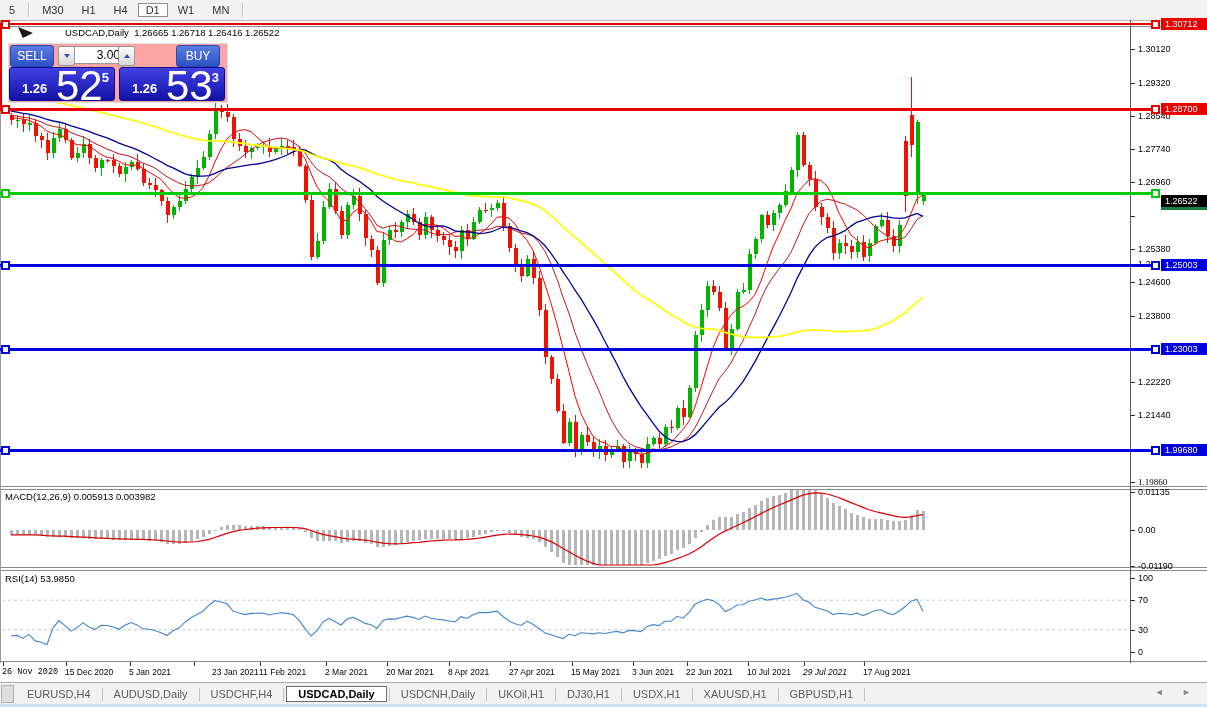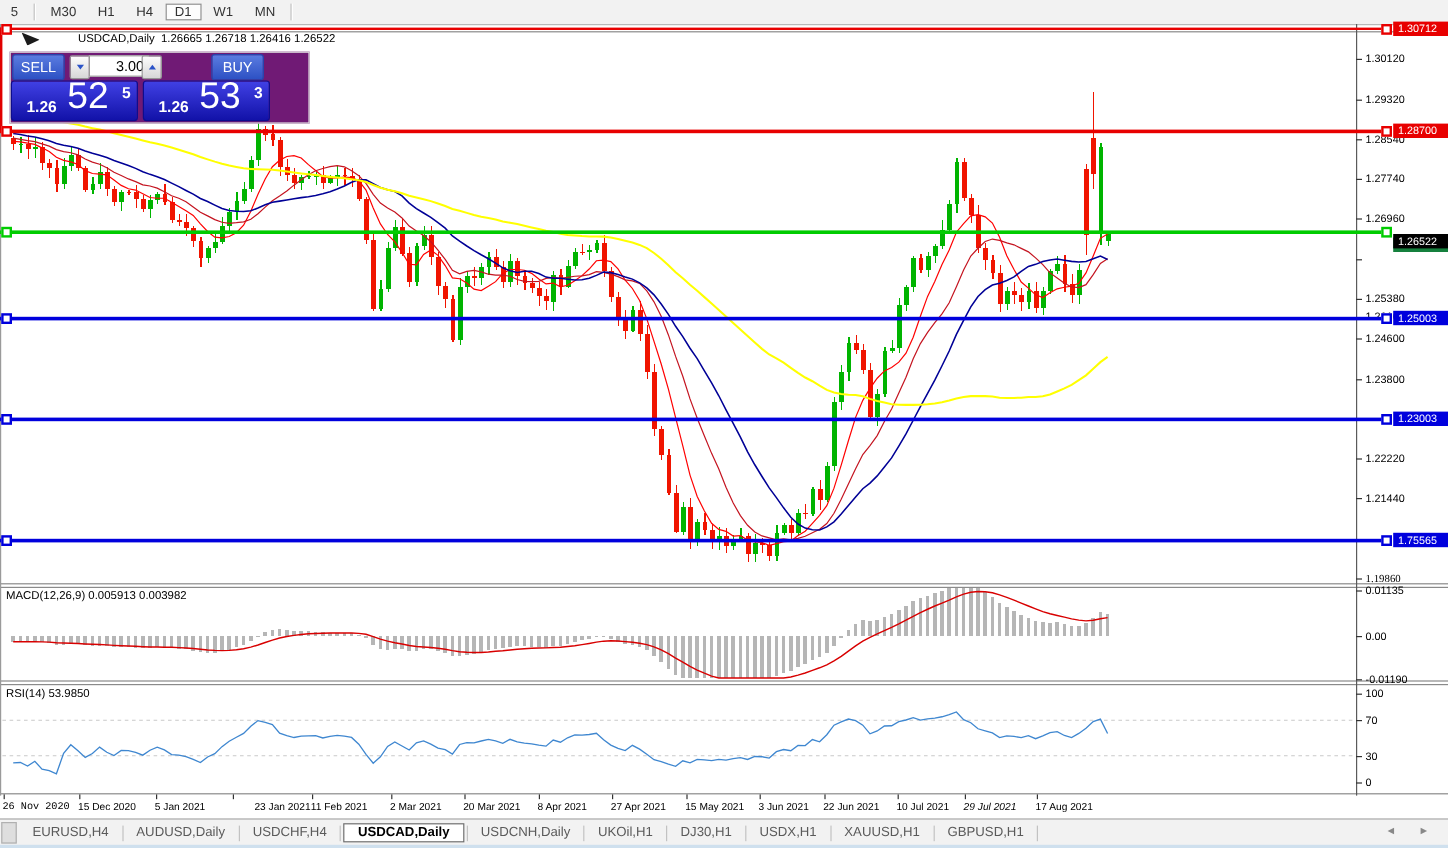--- a/index.html
+++ b/index.html
@@ -31,37 +31,37 @@
   .dlab{position:absolute;top:667px;font-size:8.5px;color:#000;white-space:nowrap;}
 
   .ind-label{position:absolute;left:5px;font-size:9.5px;color:#000;white-space:nowrap;z-index:25;}
   .chart-title{position:absolute;left:37px;top:27px;font-size:9.5px;color:#000;z-index:30;white-space:nowrap;margin-left:28px;}
   .shift-marker{position:absolute;left:18px;top:27px;width:15px;height:11px;background:#1b1b1b;
                 clip-path:polygon(0 0,100% 55%,32% 100%);z-index:30;}
 
   svg.pane{position:absolute;left:0;z-index:10;}
 
   
-  .trade{position:absolute;left:8px;top:43px;width:218px;height:58px;background:#701a75;
-         border:1px solid #e0e0e0;z-index:40;padding-left:30px;}
+  .trade{position:absolute;left:8px;top:43px;width:218px;height:58px;background:#fca5a5;
+         border:1px solid #e0e0e0;z-index:40;}
   .btn-trade{position:absolute;top:1px;width:42px;height:20px;border:1px solid #2746ae;border-radius:3px;
              background:linear-gradient(#5b7ce0,#2d51c4);color:#fff;font-size:12px;text-align:center;line-height:20px;}
   .btn-sell{left:1px}.btn-buy{left:167px}
   .spin{position:absolute;top:2px;width:15px;height:18px;border:1px solid #969696;border-radius:2px;
         background:linear-gradient(#fdfdfd,#d7d7d7);display:flex;align-items:center;justify-content:center;}
   .spin.down{left:49px}.spin.up{left:109px}
   .tri-dn{width:0;height:0;border-left:3px solid transparent;border-right:3px solid transparent;border-top:4px solid #2b53c8;}
   .tri-up{width:0;height:0;border-left:3px solid transparent;border-right:3px solid transparent;border-bottom:4px solid #2b53c8;}
   .vol{position:absolute;left:65px;top:2px;width:42px;height:16px;border:1px solid #9a9a9a;
        font-size:12px;text-align:right;padding:0 3px;font-family:"Liberation Sans",sans-serif;}
   .pbox{position:absolute;top:23px;width:106px;height:34px;border-radius:3px;border:1px solid #0d0d8e;
         background:linear-gradient(#4040e4,#1212a8);color:#fff;box-sizing:border-box;}
   .pbox.sell{left:0}.pbox.buy{left:110px}
   .p-small{position:absolute;left:12px;bottom:4px;font-size:13px;font-weight:bold;}
-  .p-big{position:absolute;left:46px;top:-6px;font-size:31px;}
+  .p-big{position:absolute;left:46px;top:-6px;font-size:42px;}
   .p-sup{position:absolute;right:5px;top:2px;font-size:13px;font-weight:bold;}
 
   
   .tabbar{position:absolute;left:0;top:682px;width:1207px;height:22px;background:#f2f2f2;
           border-top:1px solid #ababab;display:flex;align-items:center;font-size:11px;color:#5a5a5a;}
   .tab-stub{width:11px;height:16px;background:#dedede;border:1px solid #b0b0b0;margin:0 4px 0 1px;}
   .tab{padding:2px 9px;white-space:nowrap;}
   .tab.active{background:#fff;border:1px solid #6e6e6e;color:#000;font-weight:bold;padding:1px 11px;}
   .tab-sep{width:1px;height:13px;background:#c2c2c2;margin:0 2px;}
   .tab-arrows{position:absolute;right:8px;top:4px;font-size:9px;color:#888;letter-spacing:8px;}
@@ -111,21 +111,21 @@
       <div class="lv-marker" style="left: 1px; top: 261px; border-color: rgb(0, 0, 221); z-index: 16;"></div>
       <div class="lv-marker" style="left: 1151px; top: 261px; border-color: rgb(0, 0, 221); z-index: 16;"></div>
       <div class="ptag" style="top: 259px; background: rgb(0, 0, 221); z-index: 20;">1.25003</div>
       <div class="hline" style="top: 348px; height: 3px; background: rgb(0, 0, 221); z-index: 15;"></div>
       <div class="lv-marker" style="left: 1px; top: 345px; border-color: rgb(0, 0, 221); z-index: 16;"></div>
       <div class="lv-marker" style="left: 1151px; top: 345px; border-color: rgb(0, 0, 221); z-index: 16;"></div>
       <div class="ptag" style="top: 343px; background: rgb(0, 0, 221); z-index: 20;">1.23003</div>
       <div class="hline" style="top: 449px; height: 3px; background: rgb(0, 0, 221); z-index: 15;"></div>
       <div class="lv-marker" style="left: 1px; top: 446px; border-color: rgb(0, 0, 221); z-index: 16;"></div>
       <div class="lv-marker" style="left: 1151px; top: 446px; border-color: rgb(0, 0, 221); z-index: 16;"></div>
-      <div class="ptag" style="top: 444px; background: rgb(0, 0, 221); z-index: 20;">1.75565</div>
+      <div class="ptag" style="top: 444px; background: rgb(0, 0, 221); z-index: 20;">1.99680</div>
       <div class="ptag" style="top: 195px; background: rgb(0, 0, 0); z-index: 21;">1.26522</div>
     </div>
 
   <svg class="pane" id="svg-main" style="top:20px" width="1130" height="466" viewBox="0 20 1130 466">
       <g shape-rendering="crispEdges">
         <line x1="11.5" y1="113.1" x2="11.5" y2="125.1" stroke="#f01400"></line>
         <rect x="9.5" y="115.1" width="4" height="5.1" fill="#f01400"></rect>
         <line x1="17.5" y1="114.5" x2="17.5" y2="127.8" stroke="#00b400"></line>
         <rect x="15.5" y="120.0" width="4" height="1.0" fill="#00b400"></rect>
         <line x1="23.5" y1="112.7" x2="23.5" y2="132.2" stroke="#f01400"></line>

